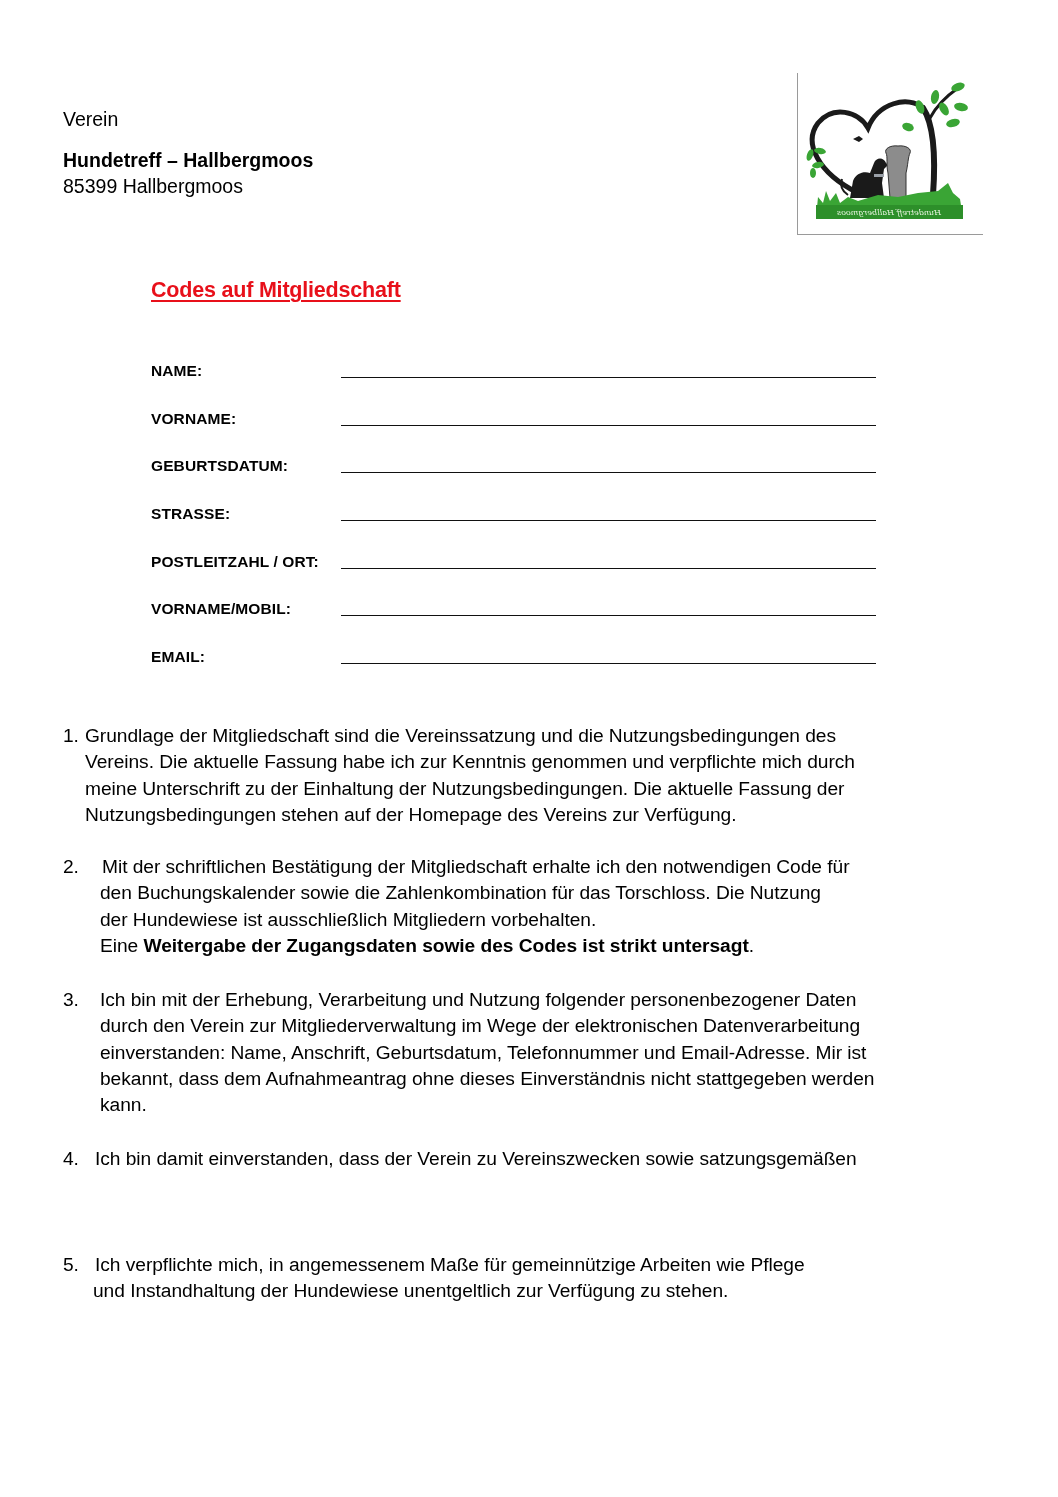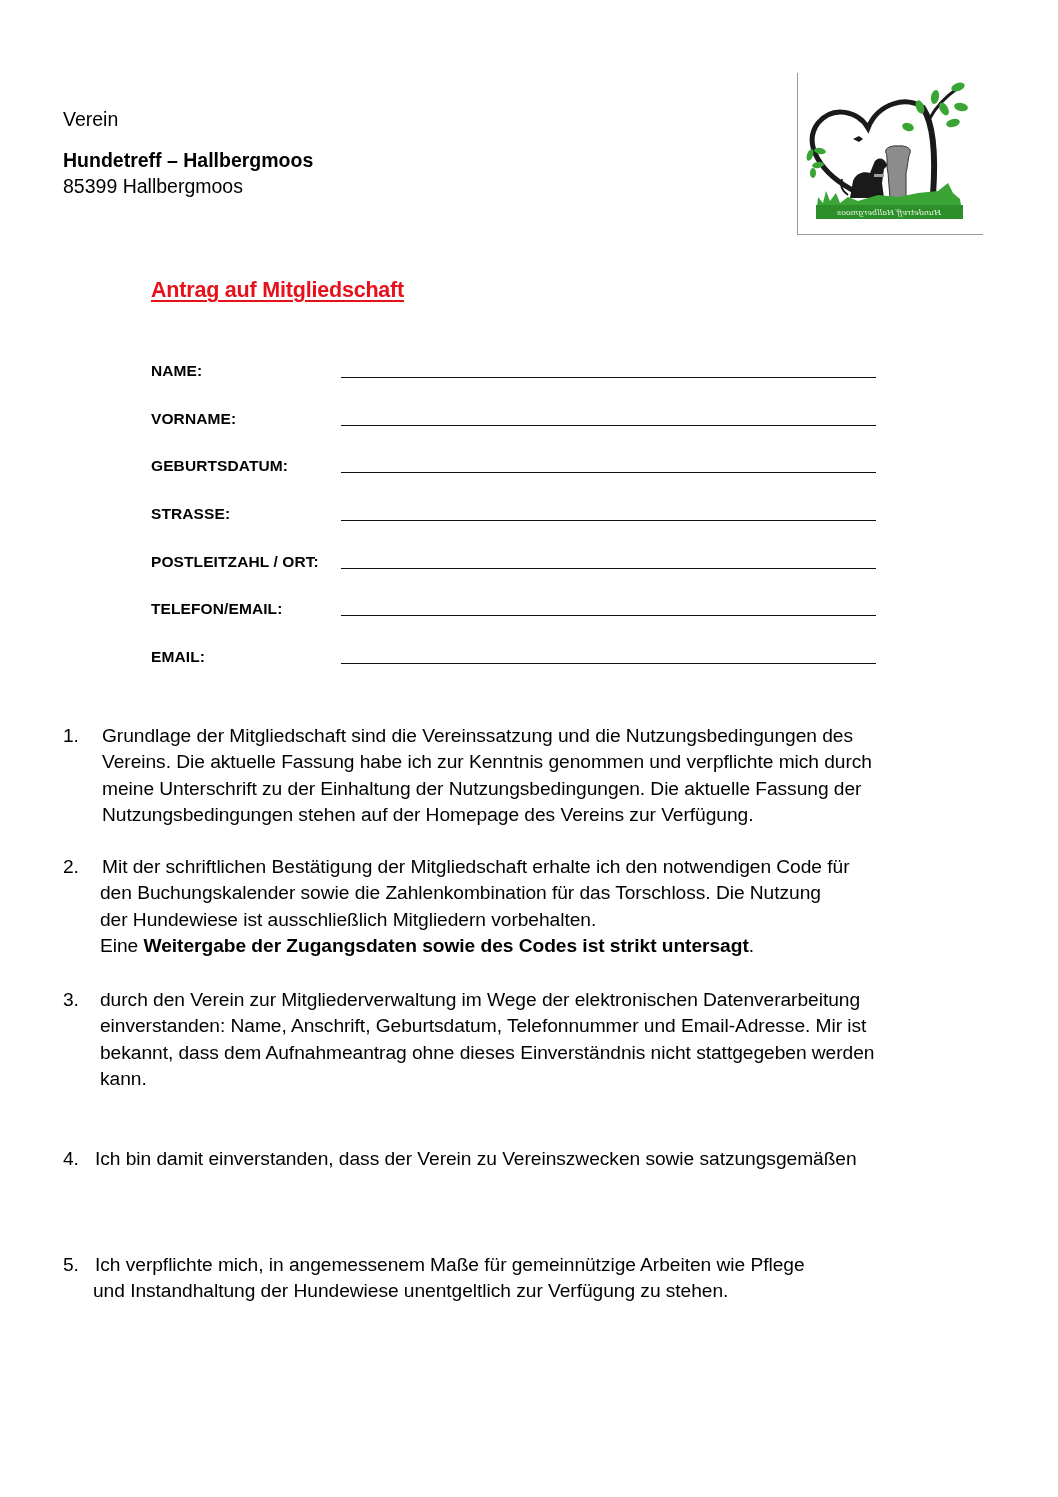--- a/index.html
+++ b/index.html
@@ -63,21 +63,21 @@
     <rect x="76" y="101" width="10" height="3" fill="#9aa0a8"></rect>
 
     <path d="M92 125 L90 100 C88 92, 90 84, 88 80 C86 76, 92 72, 100 73 C108 72, 114 76, 112 80 C110 84, 110 92, 108 100 L108 125 Z" fill="#8c8c8c" stroke="#333" stroke-width="1"></path>
 
     <path d="M18 145 L20 124 L25 130 L28 118 L32 128 L38 120 L42 130 L50 124 L60 128 L80 122 L100 124 L120 120 L140 118 L150 110 L155 120 L162 126 L165 145 Z" fill="#3aa535"></path>
     <rect x="18" y="132" width="147" height="14" fill="#2d8f2a"></rect>
     <text x="91" y="142" font-family="DejaVu Serif, serif" font-style="italic" font-size="8" fill="#e8f5e0" text-anchor="middle" transform="translate(182 0) scale(-1 1)">Hundetreff Hallbergmoos</text>
   </svg>
 </div>
 
-<div class="title calibri">Antrag auf Mitgliedschaft</div>
+<div class="title calibri">Codes auf Mitgliedschaft</div>
 
 <div class="field calibri" style="top:362px;">
   <span class="field-label">NAME:</span>
   <span class="field-line"></span>
 </div>
 <div class="field calibri" style="top:410px;">
   <span class="field-label">VORNAME:</span>
   <span class="field-line"></span>
 </div>
 <div class="field calibri" style="top:457px;">
@@ -86,31 +86,31 @@
 </div>
 <div class="field calibri" style="top:505px;">
   <span class="field-label">STRASSE:</span>
   <span class="field-line"></span>
 </div>
 <div class="field calibri" style="top:553px;">
   <span class="field-label">POSTLEITZAHL / ORT:</span>
   <span class="field-line"></span>
 </div>
 <div class="field calibri" style="top:600px;">
-  <span class="field-label">TELEFON/EMAIL:</span>
+  <span class="field-label">VORNAME/MOBIL:</span>
   <span class="field-line"></span>
 </div>
 <div class="field calibri" style="top:648px;">
   <span class="field-label">EMAIL:</span>
   <span class="field-line"></span>
 </div>
 
 <div class="item arial" style="left:63px; top:723px; width:900px;">
   <span class="num" style="left:0;">1.</span>
-  <div style="margin-left:39px;">
+  <div style="margin-left:22px;">
     <span class="line">Grundlage der Mitgliedschaft sind die Vereinssatzung und die Nutzungsbedingungen des</span>
     <span class="line">Vereins. Die aktuelle Fassung habe ich zur Kenntnis genommen und verpflichte mich durch</span>
     <span class="line">meine Unterschrift zu der Einhaltung der Nutzungsbedingungen. Die aktuelle Fassung der</span>
     <span class="line">Nutzungsbedingungen stehen auf der Homepage des Vereins zur Verfügung.</span>
   </div>
 </div>
 
 <div class="item arial" style="left:63px; top:854px; width:900px;">
   <span class="num" style="left:0;">2.</span>
   <div style="margin-left:39px;">
@@ -119,20 +119,21 @@
   <div style="margin-left:37px;">
     <span class="line">den Buchungskalender sowie die Zahlenkombination für das Torschloss. Die Nutzung</span>
     <span class="line">der Hundewiese ist ausschließlich Mitgliedern vorbehalten.</span>
     <span class="line"><span>Eine </span><span class="bold">Weitergabe der Zugangsdaten sowie des Codes ist strikt untersagt</span><span>.</span></span>
   </div>
 </div>
 
 <div class="item arial" style="left:63px; top:987px; width:900px;">
   <span class="num" style="left:0;">3.</span>
   <div style="margin-left:37px;">
+    <span class="line">Ich bin mit der Erhebung, Verarbeitung und Nutzung folgender personenbezogener Daten</span>
     <span class="line">durch den Verein zur Mitgliederverwaltung im Wege der elektronischen Datenverarbeitung</span>
     <span class="line">einverstanden: Name, Anschrift, Geburtsdatum, Telefonnummer und Email-Adresse. Mir ist</span>
     <span class="line">bekannt, dass dem Aufnahmeantrag ohne dieses Einverständnis nicht stattgegeben werden</span>
     <span class="line">kann.</span>
   </div>
 </div>
 
 <div class="item arial" style="left:63px; top:1146px; width:940px;">
   <span class="num" style="left:0;">4.</span>
   <div style="margin-left:32px;">

